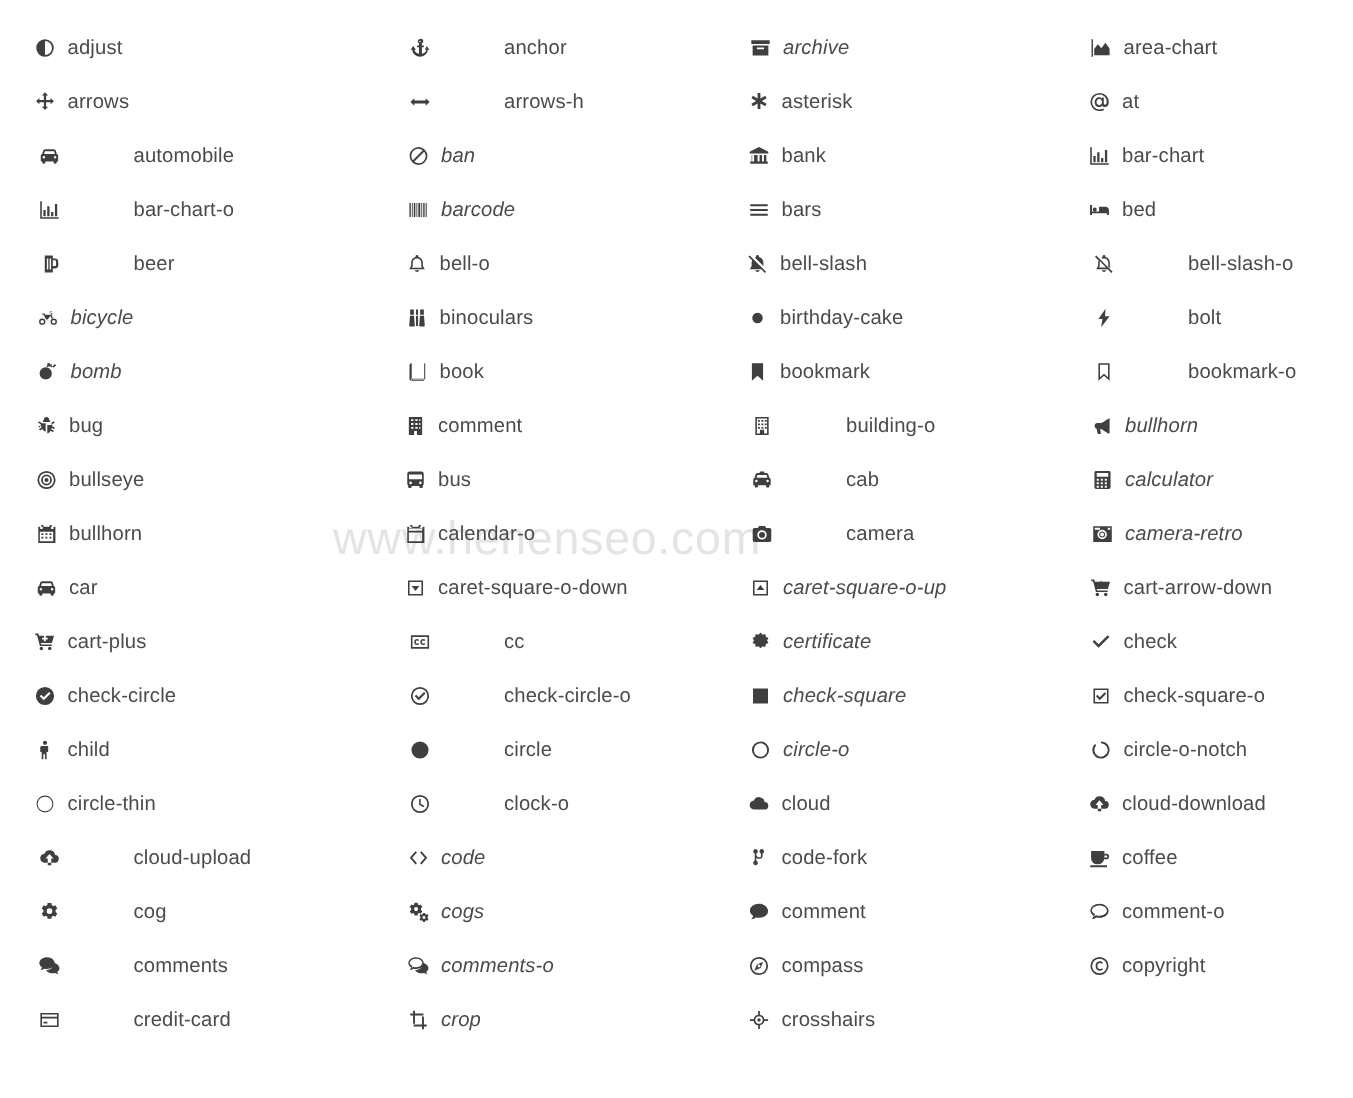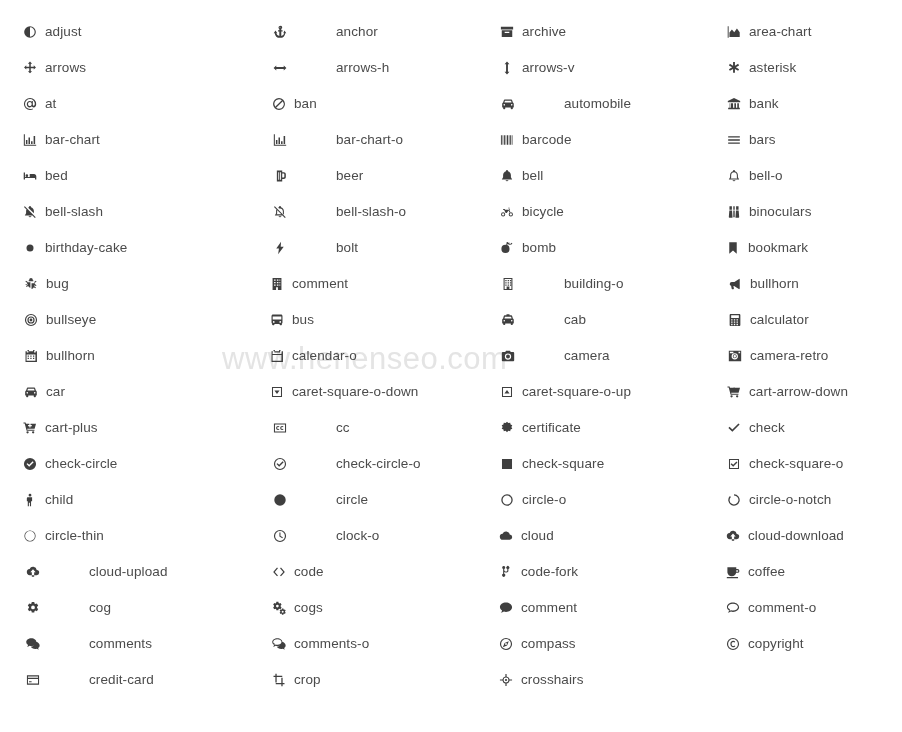--- a/index.html
+++ b/index.html
@@ -34,21 +34,21 @@
     display: flex;
     align-items: center;
     gap: 7px;
     font-size: 13.5px;
     line-height: 1;
     white-space: nowrap;
     overflow: hidden;
   }
   .icon-cell.c1 { padding-left: 22px; }
   .icon-cell.c2 { padding-left: 25px; gap: 48px; }
-  .icon-cell.c3 { padding-left: 24px; }
+  .icon-cell.c3 { padding-left: 24px; font-style: italic; }
   .icon-cell.c4 { padding-left: 23px; align-items: center; }
 
   .glyph {
     width: 16px;
     height: 16px;
     flex: 0 0 16px;
     display: flex;
     align-items: center;
     justify-content: center;
     color: #3f3f3f;
@@ -122,60 +122,52 @@
       <span class="label">arrows</span>
     </div>
     <div class="icon-cell c2">
       <span class="glyph">
         <svg viewBox="0 0 24 24" xmlns="http://www.w3.org/2000/svg">
           <path d="M1 12l4.6-4.2v2.6h12.8V7.8L23 12l-4.6 4.2v-2.6H5.6v2.6z"></path>
         </svg>
       </span>
       <span class="label">arrows-h</span>
     </div>
-    <div class="icon-cell c3">
-      <span class="glyph">
-        <svg viewBox="0 0 24 24" xmlns="http://www.w3.org/2000/svg">
-          <path d="M12 1l4.2 4.6h-2.6v12.8h2.6L12 23l-4.2-4.6h2.6V5.6H7.8z"></path>
-        </svg>
-      </span>
-      <span class="label">arrows-v</span>
-    </div>
     <div class="icon-cell c4">
       <span class="glyph">
         <svg viewBox="0 0 24 24" xmlns="http://www.w3.org/2000/svg">
           <path d="M10.4 1.8h3.2v6.3l5.5-3.2 1.6 2.8-5.5 3.2 5.5 3.2-1.6 2.8-5.5-3.2v6.3h-3.2v-6.3l-5.5 3.2-1.6-2.8 5.5-3.2-5.5-3.2 1.6-2.8 5.5 3.2z"></path>
         </svg>
       </span>
       <span class="label">asterisk</span>
     </div>
     <div class="icon-cell c1">
       <span class="glyph">
         <svg viewBox="0 0 24 24" xmlns="http://www.w3.org/2000/svg">
           <path d="M12 1.6A10.4 10.4 0 1012 22.4c2.1 0 4-.5 5.2-1.2l-.8-1.7c-1 .6-2.5 1-4.4 1a8.5 8.5 0 110-17 8.1 8.1 0 018.2 8.1c0 2.2-.8 3.4-2 3.4-.9 0-1.3-.6-1.3-1.6V6.9h-2v1.3a4.2 4.2 0 00-3.3-1.5c-3 0-5.1 2.5-5.1 5.6s2 5.5 5 5.5c1.6 0 2.9-.7 3.6-1.9.5 1.2 1.6 1.9 3.1 1.9 2.6 0 4.4-2.2 4.4-5.5A10.3 10.3 0 0012 1.6zm-.3 14c-1.9 0-3.1-1.5-3.1-3.5 0-2.1 1.3-3.6 3.1-3.6 1.9 0 3.2 1.5 3.2 3.6 0 2-1.3 3.5-3.2 3.5z"></path>
         </svg>
       </span>
       <span class="label">at</span>
     </div>
+    <div class="icon-cell c2">
+      <span class="glyph">
+        <svg viewBox="0 0 24 24" xmlns="http://www.w3.org/2000/svg">
+          <path d="M4.6 6.3C4.9 5 5.8 4.2 7 4.2h10c1.2 0 2.1.8 2.4 2.1l.9 3.3c1 .3 1.6 1.1 1.6 2.2v5.4c0 .6-.4 1-1 1h-.6v1.3c0 .7-.6 1.3-1.3 1.3h-1c-.7 0-1.3-.6-1.3-1.3v-1.3H7.3v1.3c0 .7-.6 1.3-1.3 1.3H5c-.7 0-1.3-.6-1.3-1.3v-1.3H3c-.6 0-1-.4-1-1v-5.4c0-1.1.6-1.9 1.6-2.2zM6.7 6.6l-.8 3h12.2l-.8-3zM5.6 12a1.4 1.4 0 100 2.8 1.4 1.4 0 000-2.8zm12.8 0a1.4 1.4 0 100 2.8 1.4 1.4 0 000-2.8z"></path>
+        </svg>
+      </span>
+      <span class="label">automobile</span>
+    </div>
     <div class="icon-cell c3">
       <span class="glyph">
         <svg viewBox="0 0 24 24" xmlns="http://www.w3.org/2000/svg">
           <path d="M12 1.8A10.2 10.2 0 1012 22.2 10.2 10.2 0 0012 1.8zm0 2a8.1 8.1 0 014.9 1.7L5.5 16.9A8.2 8.2 0 0112 3.8zm0 16.4a8.1 8.1 0 01-4.9-1.7L18.5 7.1A8.2 8.2 0 0112 20.2z"></path>
         </svg>
       </span>
       <span class="label">ban</span>
     </div>
-    <div class="icon-cell c2">
-      <span class="glyph">
-        <svg viewBox="0 0 24 24" xmlns="http://www.w3.org/2000/svg">
-          <path d="M4.6 6.3C4.9 5 5.8 4.2 7 4.2h10c1.2 0 2.1.8 2.4 2.1l.9 3.3c1 .3 1.6 1.1 1.6 2.2v5.4c0 .6-.4 1-1 1h-.6v1.3c0 .7-.6 1.3-1.3 1.3h-1c-.7 0-1.3-.6-1.3-1.3v-1.3H7.3v1.3c0 .7-.6 1.3-1.3 1.3H5c-.7 0-1.3-.6-1.3-1.3v-1.3H3c-.6 0-1-.4-1-1v-5.4c0-1.1.6-1.9 1.6-2.2zM6.7 6.6l-.8 3h12.2l-.8-3zM5.6 12a1.4 1.4 0 100 2.8 1.4 1.4 0 000-2.8zm12.8 0a1.4 1.4 0 100 2.8 1.4 1.4 0 000-2.8z"></path>
-        </svg>
-      </span>
-      <span class="label">automobile</span>
-    </div>
     <div class="icon-cell c4">
       <span class="glyph">
         <svg viewBox="0 0 24 24" xmlns="http://www.w3.org/2000/svg">
           <path d="M12 1.6L1.4 7v2.2h21.2V7zM3.6 10.8v7.6H2v2.4h20v-2.4h-1.6v-7.6h-2.8v7.6h-2.2v-7.6h-2.8v7.6h-2.2v-7.6H6.4v7.6H4.2v-7.6z"></path>
         </svg>
       </span>
       <span class="label">bank</span>
     </div>
     <div class="icon-cell c1">
       <span class="glyph">
@@ -218,28 +210,20 @@
       <span class="label">bed</span>
     </div>
     <div class="icon-cell c2">
       <span class="glyph">
         <svg viewBox="0 0 24 24" xmlns="http://www.w3.org/2000/svg">
           <path d="M6.6 2.4h9.2v3.2h2.8c1.9 0 3.4 1.5 3.4 3.4v4.6c0 1.9-1.5 3.4-3.4 3.4h-2.8v4.6H6.6zm9.2 5.4v6.6h2.4c.7 0 1.2-.5 1.2-1.2V9c0-.7-.5-1.2-1.2-1.2zM9 5.6v12.8h1.6V5.6zm3.2 0v12.8h1.6V5.6z"></path>
         </svg>
       </span>
       <span class="label">beer</span>
     </div>
-    <div class="icon-cell c3">
-      <span class="glyph">
-        <svg viewBox="0 0 24 24" xmlns="http://www.w3.org/2000/svg">
-          <path d="M12 1.6a1.7 1.7 0 00-1.7 1.7v.7C7.4 4.8 5.3 7.4 5.3 10.5v3.8L3.1 18h17.8l-2.2-3.7v-3.8c0-3.1-2.1-5.7-5-6.5v-.7A1.7 1.7 0 0012 1.6zM9.4 19.2a2.7 2.7 0 005.2 0z"></path>
-        </svg>
-      </span>
-      <span class="label">bell</span>
-    </div>
     <div class="icon-cell c4">
       <span class="glyph">
         <svg viewBox="0 0 24 24" xmlns="http://www.w3.org/2000/svg">
           <path d="M12 1.6a1.7 1.7 0 00-1.7 1.7v.7C7.4 4.8 5.3 7.4 5.3 10.5v3.8L3.1 18h17.8l-2.2-3.7v-3.8c0-3.1-2.1-5.7-5-6.5v-.7A1.7 1.7 0 0012 1.6zm0 4c2.8 0 4.9 2.1 4.9 4.9v4.4l.9 1.5H6.2l.9-1.5v-4.4c0-2.8 2.1-4.9 4.9-4.9zM9.4 19.2a2.7 2.7 0 005.2 0z"></path>
         </svg>
       </span>
       <span class="label">bell-o</span>
     </div>
     <div class="icon-cell c1">
       <span class="glyph">
@@ -290,27 +274,43 @@
       <span class="label">bolt</span>
     </div>
     <div class="icon-cell c3">
       <span class="glyph">
         <svg viewBox="0 0 24 24" xmlns="http://www.w3.org/2000/svg">
           <path d="M9.4 6.6a7 7 0 100 14 7 7 0 000-14zm7-3.4c0 .5-.2.9-.6 1.2l1.4 1.4-1.1 1.1-1.4-1.4c-.3.3-.7.5-1.1.5-.4 0-.8-.2-1.1-.5l-1.1 1.1a8.4 8.4 0 00-1.4-.8l1.3-1.3c-.2-.3-.3-.7-.3-1.1a1.7 1.7 0 013.4 0c0 .1 0 .2-.1.4l.3-.3c.3-.3.7-.5 1.2-.5a1.7 1.7 0 011.7 1.7zm3.6-.3l1.3 1.3-2.8 2.8-1.3-1.3z"></path>
         </svg>
       </span>
       <span class="label">bomb</span>
     </div>
+    <div class="icon-cell c4">
+      <span class="glyph">
+        <svg viewBox="0 0 24 24" xmlns="http://www.w3.org/2000/svg">
+          <path d="M5.6 2h14.6v17.6H7.6c-.9 0-1.6.5-1.6 1.2 0 .6.7 1.2 1.6 1.2h12.6v-1.2H7.6c-.3 0-.4-.1-.4-.2s.1-.2.4-.2h13.8V2.6c0-.4-.3-.6-.6-.6H5.6a2.2 2.2 0 00-2.2 2.2v15.6A2.2 2.2 0 005.6 22h.6c-.5-.4-.8-1-.8-1.6 0-.5.2-1 .6-1.4V2z"></path>
+        </svg>
+      </span>
+      <span class="label">book</span>
+    </div>
     <div class="icon-cell c1">
       <span class="glyph">
         <svg viewBox="0 0 24 24" xmlns="http://www.w3.org/2000/svg">
           <path d="M5.6 2h12.8v20L12 16.4 5.6 22z"></path>
         </svg>
       </span>
       <span class="label">bookmark</span>
+    </div>
+    <div class="icon-cell c2">
+      <span class="glyph">
+        <svg viewBox="0 0 24 24" xmlns="http://www.w3.org/2000/svg">
+          <path d="M5.6 2h12.8v20L12 16.4 5.6 22zm1.8 1.8v14.3L12 14l4.6 4.1V3.8z"></path>
+        </svg>
+      </span>
+      <span class="label">bookmark-o</span>
     </div>
     <div class="icon-cell c4">
       <span class="glyph">
         <svg viewBox="0 0 24 24" xmlns="http://www.w3.org/2000/svg">
           <path d="M12 1.6c-1.7 0-3 1.3-3 3 0 .3 0 .6.1.9H8v1.9h8V5.5h-1.1c.1-.3.1-.6.1-.9 0-1.7-1.3-3-3-3zM6.2 8.2L3.4 6.6l-.9 1.6 2.9 1.7v2.3L2.5 12l.9 1.6 2.8-1.6v.2c0 .6.1 1.1.2 1.6l-2.9 1.7.9 1.6 2.7-1.6a5.9 5.9 0 003.9 3v-9.7H6.2zm11.6 0v2.6h-4.9v9.7a5.9 5.9 0 003.9-3l2.7 1.6.9-1.6-2.9-1.7c.1-.5.2-1 .2-1.6v-.2l2.8 1.6.9-1.6-2.9-1.8V9.9l2.9-1.7-.9-1.6z"></path>
         </svg>
       </span>
       <span class="label">bug</span>
     </div>
     <div class="icon-cell c1">

